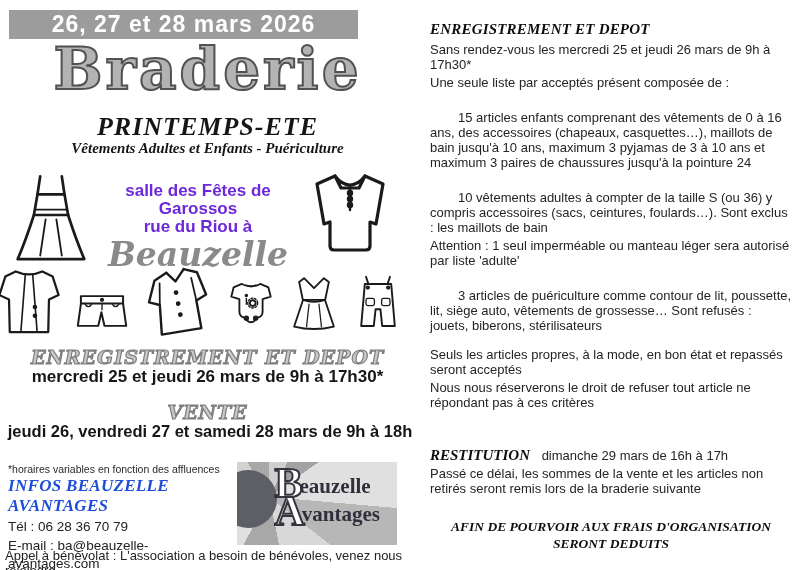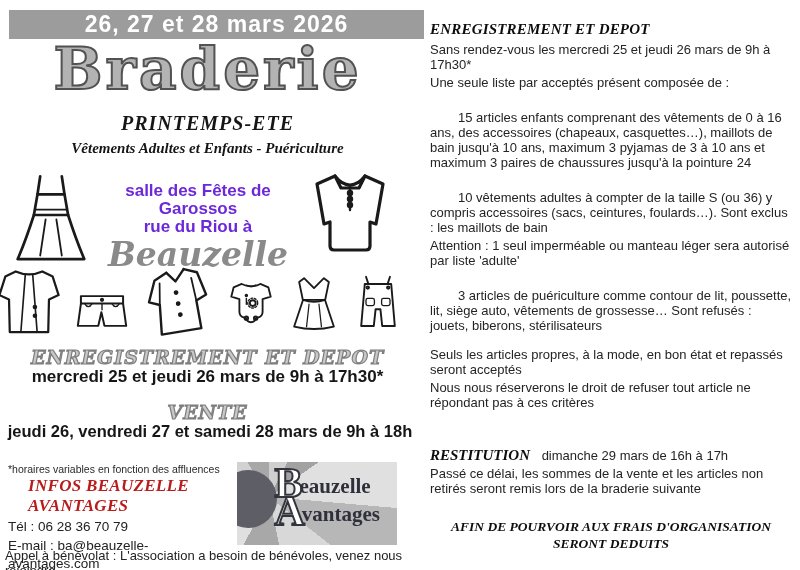--- a/index.html
+++ b/index.html
@@ -1,27 +1,27 @@
 <!DOCTYPE html>
 <html><head>
 <meta charset="utf-8">
 <style>
   html,body{margin:0;padding:0;background:#ffffff;}
   .page{position:relative;width:800px;height:570px;background:#ffffff;overflow:hidden;
         font-family:"Liberation Sans",sans-serif;color:#222;}
   
   .left-col{position:absolute;left:0;top:0;width:420px;height:570px;}
-  .date-banner{position:absolute;left:9px;top:10px;width:415px;height:29px;background:#9c9c9c;
+  .date-banner{position:absolute;left:9px;top:10px;width:349px;height:29px;background:#9c9c9c;
         display:flex;align-items:center;justify-content:center;
         color:#ffffff;font-weight:bold;font-size:23px;letter-spacing:1px;}
   .main-title{position:absolute;left:0;top:40px;width:415px;text-align:center;
         font-family:"DejaVu Serif",serif;font-weight:bold;font-size:58px;
         color:#b3b3b3;-webkit-text-stroke:2px #525252;letter-spacing:3px;line-height:1;}
   .subtitle{position:absolute;left:0;top:112px;width:415px;text-align:center;
-        font-family:"Liberation Serif",serif;font-style:italic;font-weight:bold;font-size:20px;
+        font-family:"Liberation Serif",serif;font-style:italic;font-weight:bold;font-size:26px;
         color:#161616;letter-spacing:1px;}
   .subtitle2{position:absolute;left:0;top:140px;width:415px;text-align:center;
         font-family:"Liberation Serif",serif;font-style:italic;font-weight:bold;font-size:15px;
         color:#161616;}
   .venue{position:absolute;left:88px;top:182px;width:220px;text-align:center;}
   .venue-line{font-weight:bold;font-size:17px;color:#6d28d9;line-height:18px;}
   .venue-city{margin-top:2px;font-family:"DejaVu Serif",serif;font-style:italic;font-weight:bold;
         font-size:33px;color:#8a8a8a;line-height:1;}
   .hero-left{position:absolute;left:6px;top:162px;width:90px;height:115px;}
   .hero-right{position:absolute;left:300px;top:160px;width:100px;height:104px;}
@@ -32,21 +32,21 @@
         color:#c8c8c8;-webkit-text-stroke:1.2px #7d7d7d;letter-spacing:1px;}
   .reg-heading{position:absolute;left:0;top:346px;width:415px;text-align:center;font-size:19px;}
   .reg-dates{position:absolute;left:0;top:367px;width:415px;text-align:center;
         font-weight:bold;font-size:17px;color:#161616;}
   .sale-heading{position:absolute;left:0;top:401px;width:415px;text-align:center;font-size:19px;}
   .sale-dates{position:absolute;left:0;top:422px;width:420px;text-align:center;
         font-weight:bold;font-size:16.5px;color:#161616;}
   .contact{position:absolute;left:8px;top:463px;width:230px;}
   .contact-note{font-size:10.5px;color:#2a2a2a;margin-bottom:1px;}
   .contact-heading{font-family:"Liberation Serif",serif;font-style:italic;font-weight:bold;
-        font-size:17px;color:#b91c1c;margin-bottom:2px;letter-spacing:0.3px;margin-left:20px;}
+        font-size:17px;color:#1d4ed8;margin-bottom:2px;letter-spacing:0.3px;}
   .contact-line{font-size:13.5px;color:#222;line-height:18.5px;}
   .volunteer{position:absolute;left:5px;top:548px;width:415px;font-size:13px;color:#222;}
   
   .logo{position:absolute;left:237px;top:462px;width:160px;height:83px;overflow:hidden;
         background:conic-gradient(from 0deg at 20% 42%,
           #cfcfcf 0 28deg,#a2a2a2 28deg 55deg,#e0e0e0 55deg 95deg,#b7b7b7 95deg 128deg,
           #d8d8d8 128deg 168deg,#a8a8a8 168deg 208deg,#e0e0e0 208deg 248deg,
           #bcbcbc 248deg 288deg,#d2d2d2 288deg 328deg,#a8a8a8 328deg 360deg);}
   .logo-circle{position:absolute;left:-18px;top:8px;width:58px;height:58px;border-radius:50%;
         background:#5e5e66;}

